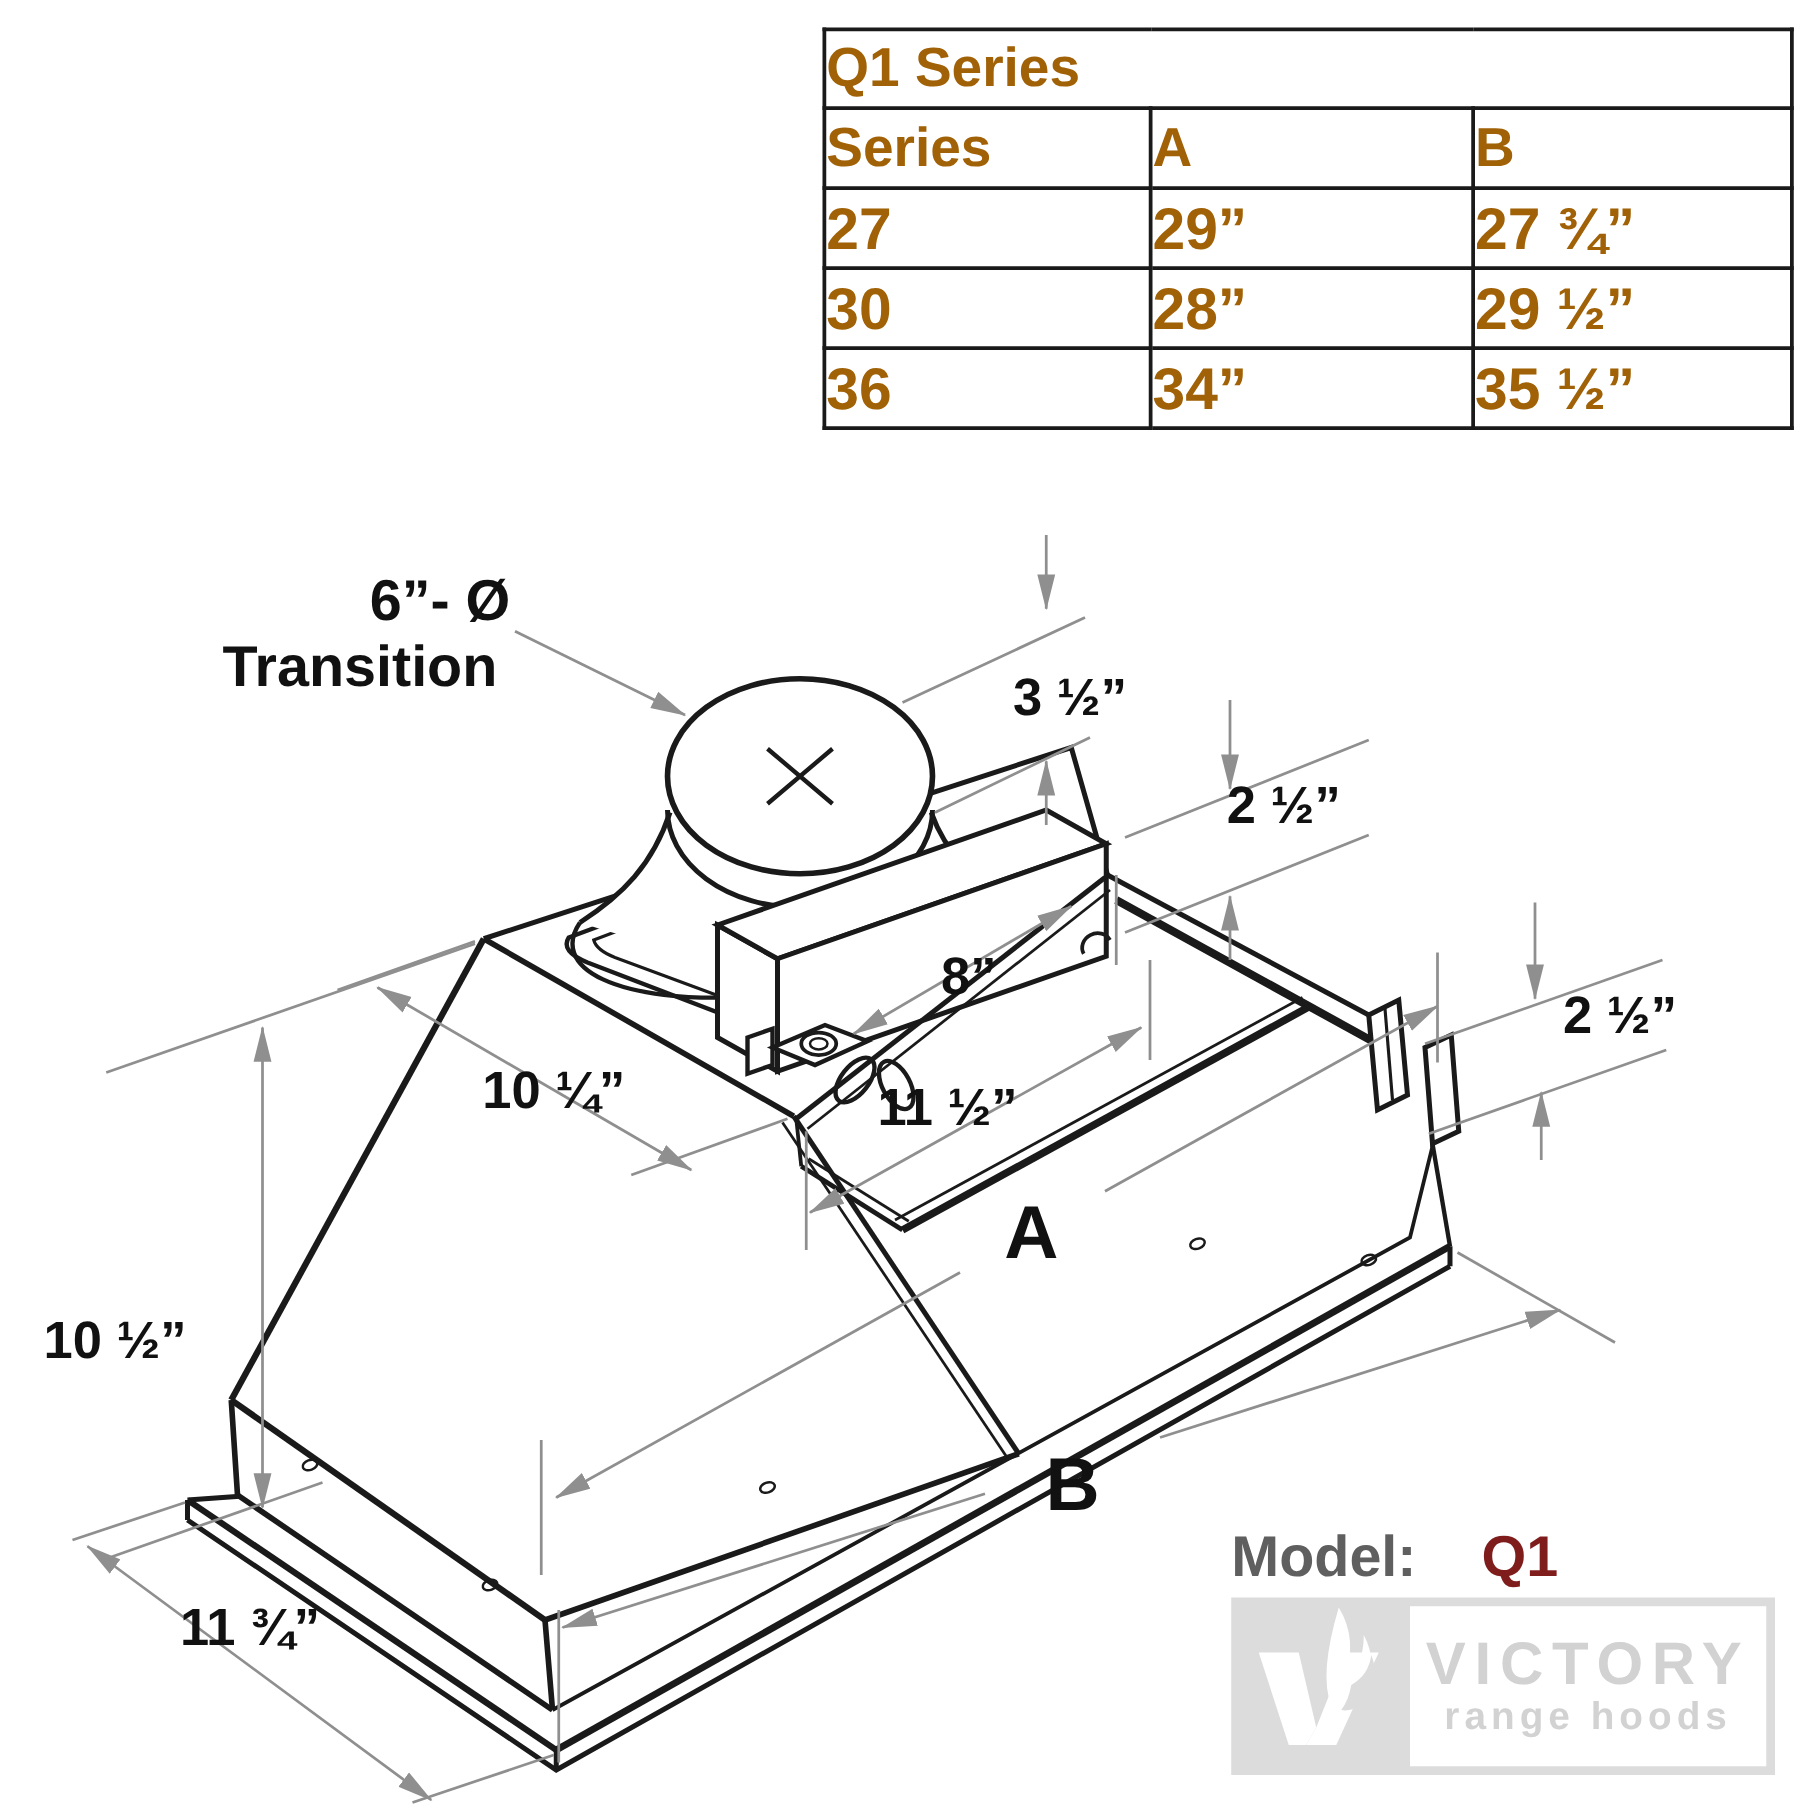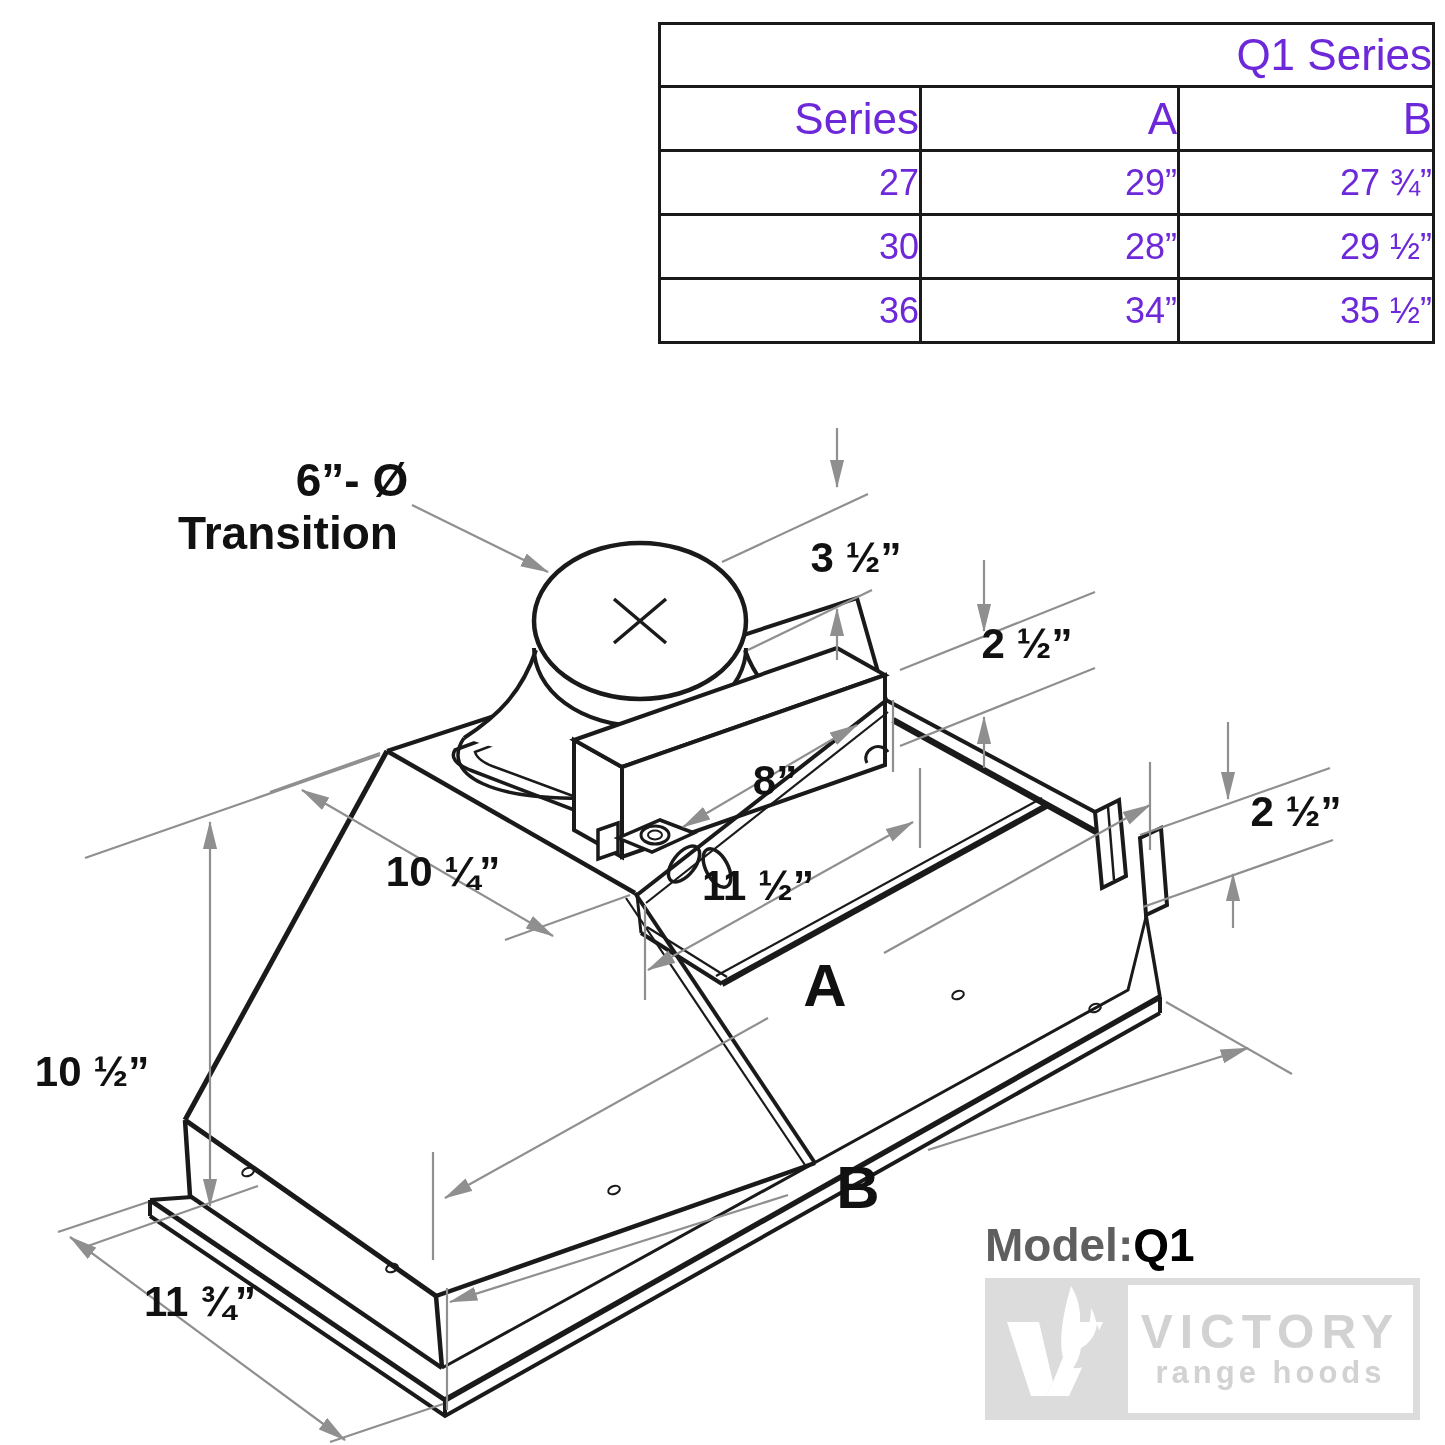--- a/index.html
+++ b/index.html
@@ -1,39 +1,39 @@
 <!DOCTYPE html>
 <html><head>
 <meta charset="utf-8">
 <style>
   html,body{margin:0;padding:0;background:#ffffff;}
   body{width:1445px;height:1445px;position:relative;font-family:"Liberation Sans",sans-serif;overflow:hidden;}
 
   
   #spec-table{position:absolute;left:658px;top:22px;width:774px;border-collapse:collapse;table-layout:fixed;}
-  #spec-table td{border:3px solid #1a1a1a;text-align:right;vertical-align:middle;
-                 font-weight:normal;color:#6d28d9;padding:0;}
+  #spec-table td{border:3px solid #1a1a1a;text-align:left;vertical-align:middle;
+                 font-weight:bold;color:#a16207;padding:0;}
   #spec-table td.title{height:60px;font-size:44px;}
   #spec-table td.head{height:61px;font-size:44px;}
-  #spec-table td.cell{height:61px;font-size:36px;}
+  #spec-table td.cell{height:61px;font-size:47px;}
 
   
   #drawing{position:absolute;left:0;top:0;}
   text{font-family:"Liberation Sans",sans-serif;font-weight:bold;fill:#111;}
   .dimtext{font-size:42px;}
   .bigletter{font-size:60px;}
   .callout{font-size:46px;}
   .objline{stroke:#1a1a1a;fill:none;}
   .objfill{stroke:#1a1a1a;fill:#ffffff;}
   .dim{stroke:#8f8f8f;stroke-width:2.2;fill:none;}
 
   
   #model-line{position:absolute;left:985px;top:1218px;width:440px;color:#5f5f5f;
               font-size:46px;font-weight:bold;}
-  #model-line .val{color:#000000;}
+  #model-line .val{margin-left:52px;color:#7f1d1d;}
   #logo{position:absolute;left:985px;top:1278px;width:435px;height:142px;background:#dcdcdc;}
   #logo .mark{position:absolute;left:0;top:0;width:143px;height:142px;}
   #logo .wordbox{position:absolute;left:143px;top:7px;right:7px;bottom:7px;background:#ffffff;
                  display:flex;flex-direction:column;align-items:center;justify-content:center;}
   #logo .brand{color:#d2d2d2;font-size:48px;font-weight:bold;letter-spacing:7px;line-height:1.0;}
   #logo .tagline{color:#d2d2d2;font-size:31px;font-weight:bold;letter-spacing:4px;line-height:1.1;}
 </style>
 </head>
 <body>
 

